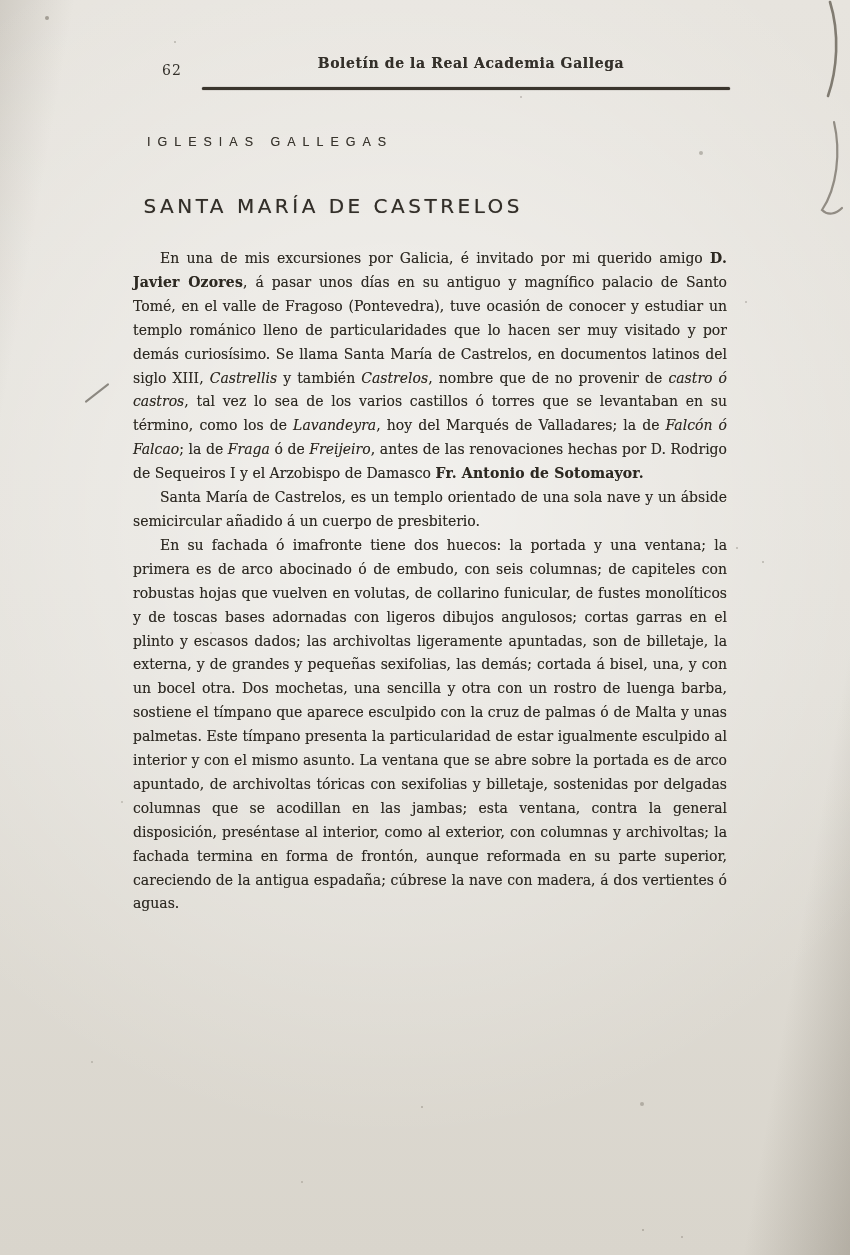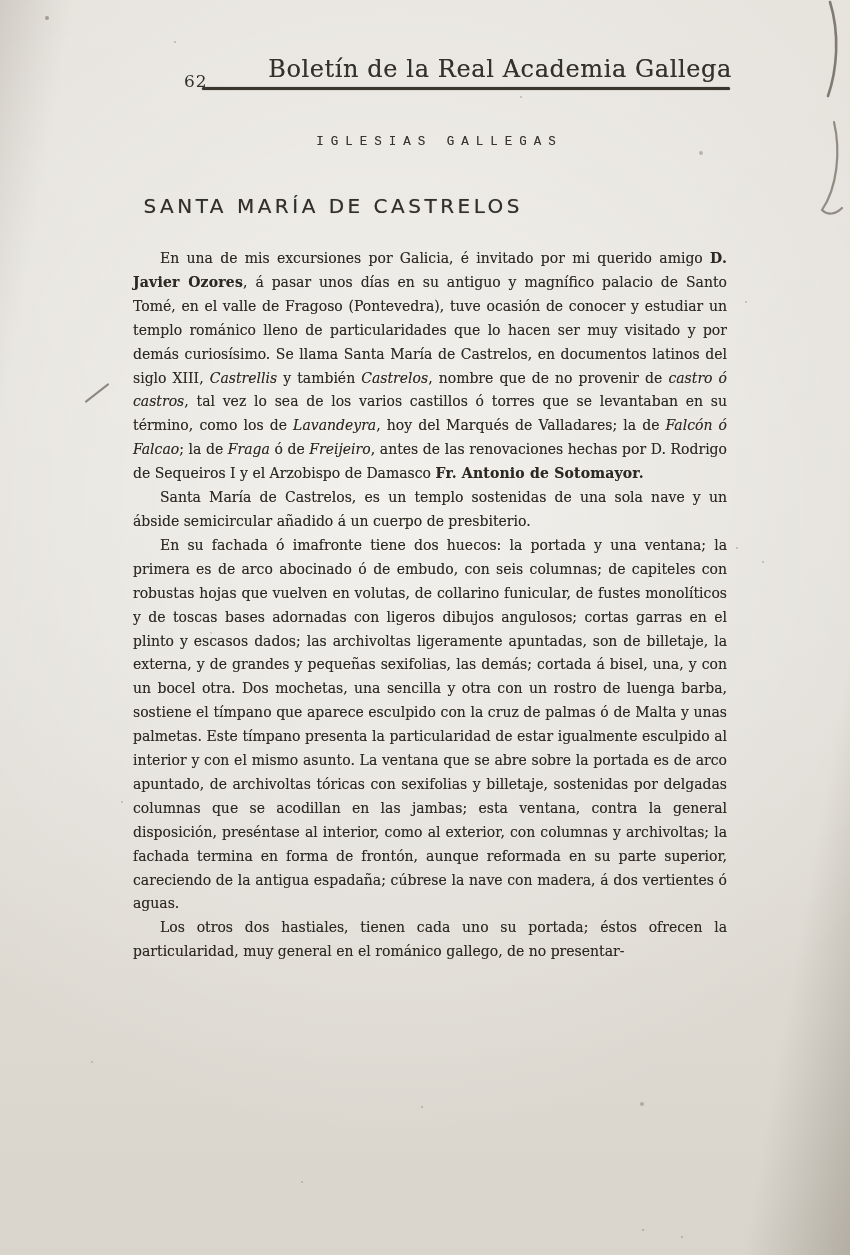--- a/index.html
+++ b/index.html
@@ -12,40 +12,39 @@
       radial-gradient(ellipse 120% 85% at 46% 40%, rgba(255,255,255,0.55) 0%, rgba(255,255,255,0) 60%),
       linear-gradient(100deg, rgba(120,112,98,0.20) 0%, rgba(120,112,98,0) 7%, rgba(120,112,98,0) 90%, rgba(100,92,78,0.32) 100%),
       linear-gradient(180deg, #e7e4de 0%, #e1ded7 55%, #d9d5cc 100%);
     font-family:"DejaVu Serif","Liberation Serif",serif;
     color:#2e2a24;
   }
 
   
   .running-header { position:absolute; top:55px; left:140px; width:592px; height:28px; }
   .page-number {
-    position:absolute; left:22px; top:16px;
-    font-size:17px; letter-spacing:1px; color:#33302a;margin-left:22px;
+    position:absolute; left:22px; top:7px;
+    font-size:14px; letter-spacing:1px; color:#33302a;
   }
   .journal-title {
     position:absolute; left:70px; right:0; top:0;
-    text-align:right; font-size:24px; font-weight:normal;
+    text-align:center; font-size:14px; font-weight:bold;
     letter-spacing:0.6px; color:#34302a;
     text-shadow:0 0 0.6px rgba(52,48,42,0.6);
   }
   .header-rule {
     position:absolute; top:87px; left:202px; width:528px; height:3px;
     background:#3a352d; border-radius:2px;
     box-shadow:0 0 1px rgba(58,53,45,0.9);
   }
 
   
   .section-heading {
     position:absolute; top:135px; left:140px; width:592px;
-    text-align:center;
-    font-family:Liberation Mono, monospace;
+    font-family:Liberation Sans, sans-serif;
     font-size:12.5px; letter-spacing:7px; text-indent:7px;
     color:#39352e; text-shadow:0 0 0.5px rgba(57,53,46,0.5);
   }
   .article-title {
     position:absolute; top:194px; left:140px; width:592px; margin:0;
     text-align:left;
     font-family:"DejaVu Sans","Liberation Sans",sans-serif;
     font-size:20px; font-weight:normal;
     letter-spacing:3.5px; text-indent:3.5px;
     color:#322e28; text-shadow:0 0 0.7px rgba(50,46,40,0.55);
@@ -101,23 +100,22 @@
     <span class="journal-title">Boletín de la Real Academia Gallega</span>
   </div>
   <div class="header-rule"></div>
 
   <div class="section-heading">IGLESIAS GALLEGAS</div>
 
   <h1 class="article-title">SANTA MARÍA DE CASTRELOS</h1>
 
   <div class="article-body">
       <p><span>En una de mis excursiones por Galicia, é invitado por mi querido amigo </span><strong>D. Javier Ozores</strong><span>, á pasar unos días en su antiguo y magnífico palacio de Santo Tomé, en el valle de Fragoso (Pontevedra), tuve ocasión de conocer y estudiar un templo románico lleno de particularidades que lo hacen ser muy visitado y por demás curiosísimo. Se llama Santa María de Castrelos, en documentos latinos del siglo XIII, </span><em>Castrellis</em><span> y también </span><em>Castrelos</em><span>, nombre que de no provenir de </span><em>castro ó castros</em><span>, tal vez lo sea de los varios castillos ó torres que se levantaban en su término, como los de </span><em>Lavandeyra</em><span>, hoy del Marqués de Valladares; la de </span><em>Falcón ó Falcao</em><span>; la de </span><em>Fraga</em><span> ó de </span><em>Freijeiro</em><span>, antes de las renovaciones hechas por D. Rodrigo de Sequeiros I y el Arzobispo de Damasco </span><strong>Fr. Antonio de Sotomayor.</strong></p>
-      <p><span>Santa María de Castrelos, es un templo sostenidas de una sola nave y un ábside semicircular añadido á un cuerpo de presbiterio.</span></p>
+      <p><span>Santa María de Castrelos, es un templo orientado de una sola nave y un ábside semicircular añadido á un cuerpo de presbiterio.</span></p>
       <p><span>En su fachada ó imafronte tiene dos huecos: la portada y una ventana; la primera es de arco abocinado ó de embudo, con seis columnas; de capiteles con robustas hojas que vuelven en volutas, de collarino funicular, de fustes monolíticos y de toscas bases adornadas con ligeros dibujos angulosos; cortas garras en el plinto y escasos dados; las archivoltas ligeramente apuntadas, son de billetaje, la externa, y de grandes y pequeñas sexifolias, las demás; cortada á bisel, una, y con un bocel otra. Dos mochetas, una sencilla y otra con un rostro de luenga barba, sostiene el tímpano que aparece esculpido con la cruz de palmas ó de Malta y unas palmetas. Este tímpano presenta la particularidad de estar igualmente esculpido al interior y con el mismo asunto. La ventana que se abre sobre la portada es de arco apuntado, de archivoltas tóricas con sexifolias y billetaje, sostenidas por delgadas columnas que se acodillan en las jambas; esta ventana, contra la general disposición, preséntase al interior, como al exterior, con columnas y archivoltas; la fachada termina en forma de frontón, aunque reformada en su parte superior, careciendo de la antigua espadaña; cúbrese la nave con madera, á dos vertientes ó aguas.</span></p>
-      <p><span>Los otros dos hastiales, tienen cada uno su portada; éstos ofrecen la particularidad, muy general en el románico gallego, de no presentar-</span></p>
     </div>
 
   <svg class="ink-mark" viewBox="0 0 46 230" xmlns="http://www.w3.org/2000/svg">
     <path d="M 26 2 C 36 34 33 70 24 96" fill="none" stroke="#4a4338" stroke-width="2.6" stroke-linecap="round" opacity="0.65"></path>
     <path d="M 30 122 C 37 152 33 188 18 210 C 24 216 32 214 38 208" fill="none" stroke="#4a4338" stroke-width="2.2" stroke-linecap="round" opacity="0.55"></path>
   </svg>
 
   <div class="pen-slash"></div>
   <div class="specks"></div>
 

